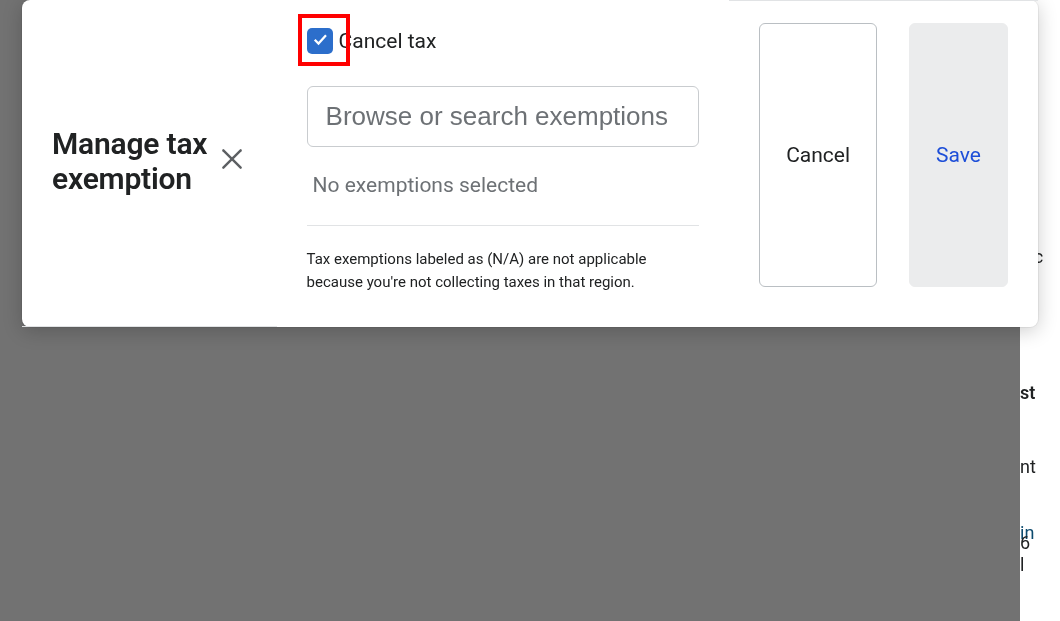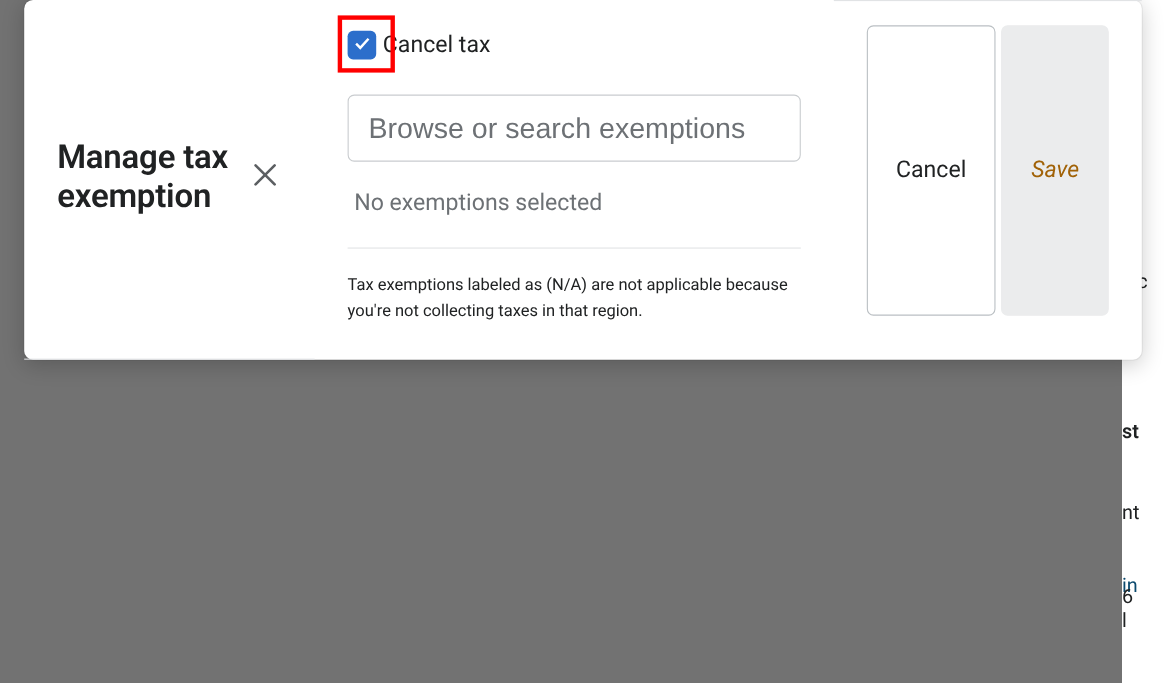--- a/index.html
+++ b/index.html
@@ -139,39 +139,38 @@
       padding: 22px 0 24px 0;
       font-size: 15px;
       color: #202223;
       line-height: 1.55;
     }
     .modal-footer {
       border-top: 1px solid #e1e3e5;
       padding: 22px 30px 40px 30px;
       display: flex;
       justify-content: flex-end;
-      gap: 5px;
+      gap: 32px;
     }
     .btn {
       padding: 13px 26px;
       font-size: 21px;
       border-radius: 6px;
       cursor: pointer;
       font-family: inherit;
     }
     .btn-secondary {
       background: #ffffff;
       border: 1px solid #babfc3;
       color: #202223;
     }
     .btn-primary {
       background: #ebeced;
       border: 1px solid #ebeced;
-      color: #a16207;
-      font-style: italic;
+      color: #1d4ed8;
     }
   </style>
 </head>
 <body>
 
 <div class="backdrop"></div>
 
 <div class="background-content">
   <span class="bg-snippet" style="top:172px;font-weight:600">te</span>
   <span class="bg-snippet" style="top:246px">s c</span>

